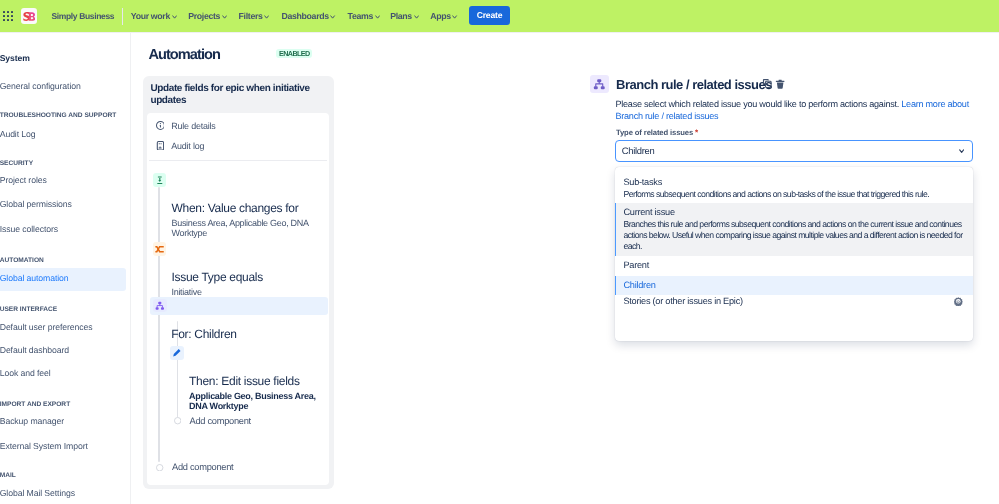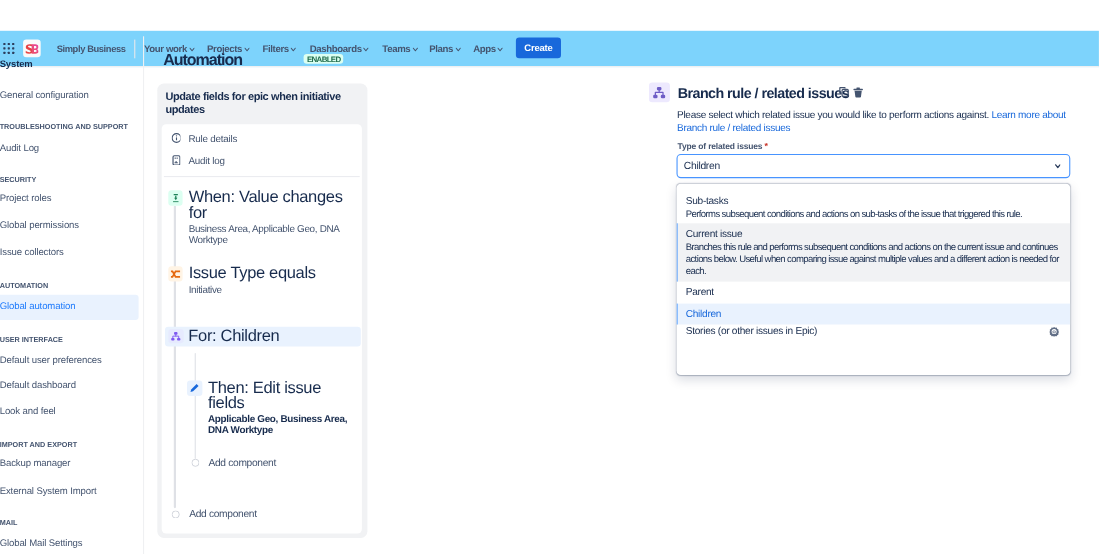--- a/index.html
+++ b/index.html
@@ -3,21 +3,21 @@
 <meta charset="utf-8">
 <style>*{box-sizing:border-box;}
 html,body{margin:0;padding:0;}
 body{width:999px;height:504px;overflow:hidden;background:#fff;color:#172B4D;
   -webkit-font-smoothing:antialiased;text-rendering:geometricPrecision;
   font-family:"Liberation Sans",sans-serif;font-size:8.5px;-webkit-font-smoothing:antialiased;}
 svg{display:block;}
 
 
 .topnav{position:absolute;left:0;top:0;width:999px;height:33px;
-  border-bottom:1px solid #EFF0F2;background:#7dd3fc;margin-top:28px;}
+  border-bottom:1px solid #EFF0F2;background:#bef264;}
 .appswitcher{position:absolute;left:1.1px;top:9.1px;width:14px;height:13.7px;display:flex;
   align-items:center;justify-content:center;border-radius:3px;}
 .dots{display:grid;grid-template-columns:repeat(3,2px);grid-template-rows:repeat(3,2px);gap:2px;}
 .dots i{width:2px;height:2px;background:#2C3E5D;display:block;border-radius:0.4px;}
 .logo{position:absolute;left:20.8px;top:7.9px;width:16.5px;height:16.3px;background:#FAFAFA;border-radius:3px;
   display:flex;align-items:center;justify-content:center;}
 .sitename{position:absolute;left:51.5px;top:11.3px;font-size:8.5px;font-weight:600;color:#44546F;letter-spacing:-0.36px;line-height:11px;}
 .navdiv{position:absolute;left:121.6px;top:8px;width:1px;height:17px;background:#E6E8EC;}
 .navitem{position:absolute;display:flex;align-items:center;font-size:8.75px;font-weight:600;
   color:#44546F;letter-spacing:-0.33px;white-space:nowrap;line-height:11px;top:11.3px;}
@@ -47,21 +47,21 @@
 .whitecard{position:absolute;left:147.4px;top:113.1px;width:181.8px;height:371.9px;background:#fff;border-radius:4px;}
 .rlink{position:absolute;left:155.5px;display:flex;align-items:center;font-size:8.95px;color:#44546F;
   line-height:12px;letter-spacing:-0.2px;}
 .rlink .ic{width:8.9px;height:9.6px;margin-right:6.9px;display:flex;align-items:center;justify-content:center;flex:0 0 8.9px;}
 .hr{position:absolute;left:149.3px;top:160.3px;width:177.8px;height:1px;background:#EBECF0;}
 .vline{position:absolute;background:#DFE1E6;border-radius:1px;width:1.7px;}
 .step{position:absolute;display:flex;align-items:flex-start;}
 .step .sicon{width:13.8px;height:13.8px;border-radius:3px;flex:0 0 13.8px;display:flex;align-items:center;
   justify-content:center;}
 .step .stxt{flex:1;min-width:0;}
-.stitle{font-size:15px;color:#172B4D;line-height:13.5px;letter-spacing:-0.3px;display:block;}
+.stitle{font-size:12px;color:#172B4D;line-height:13.5px;letter-spacing:-0.3px;display:block;margin-top:29px;}
 .ssub{font-size:9.0px;color:#44546F;line-height:9.9px;letter-spacing:-0.29px;display:block;margin-top:3.5px;}
 .ssub.b{font-weight:700;color:#172B4D;}
 .hl{position:absolute;left:149.6px;top:296.7px;width:178px;height:17.9px;background:#E9F2FE;border-radius:3px;}
 .addcomp{position:absolute;display:flex;align-items:center;}
 .addcomp .circ{width:7.4px;height:7.4px;flex:0 0 7.4px;display:flex;align-items:center;justify-content:center;}
 .addcomp .lbl{font-size:9.3px;color:#44546F;letter-spacing:-0.29px;line-height:13px;}
 
 
 .dicon{position:absolute;left:590.4px;top:74.8px;width:18.7px;height:18.7px;border-radius:3px;
   background:#EDE9FE;display:flex;align-items:center;justify-content:center;}

